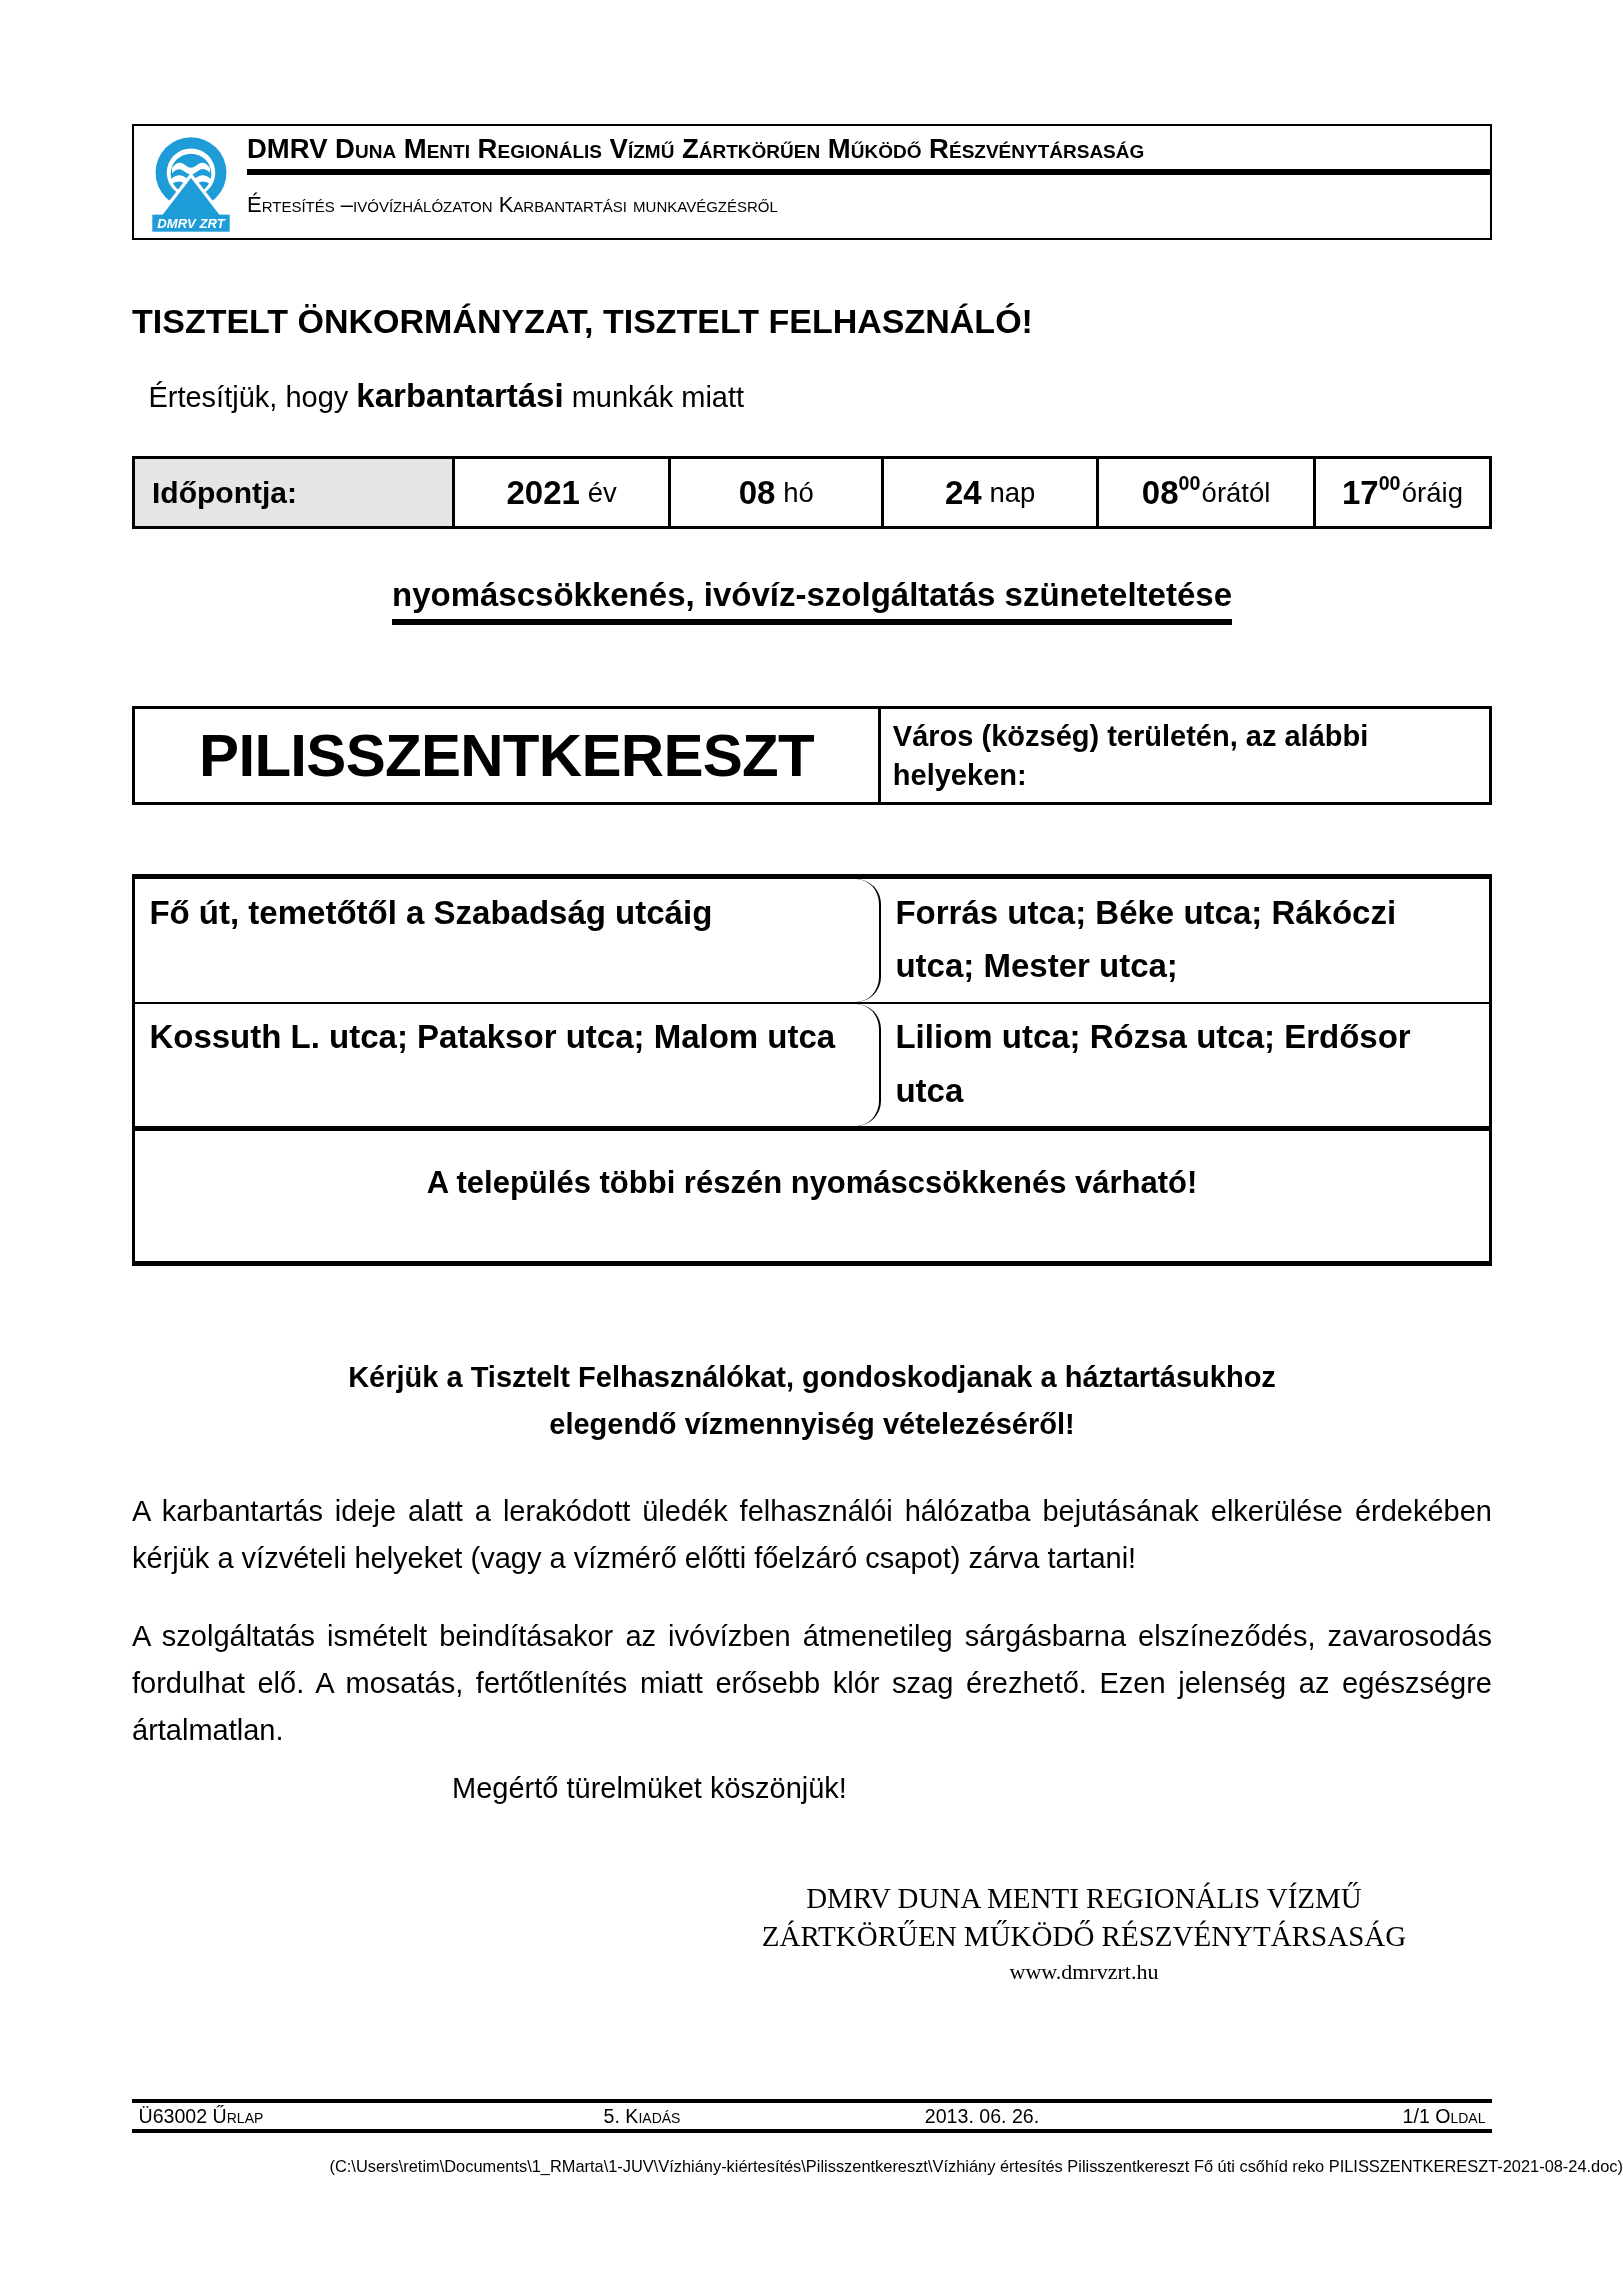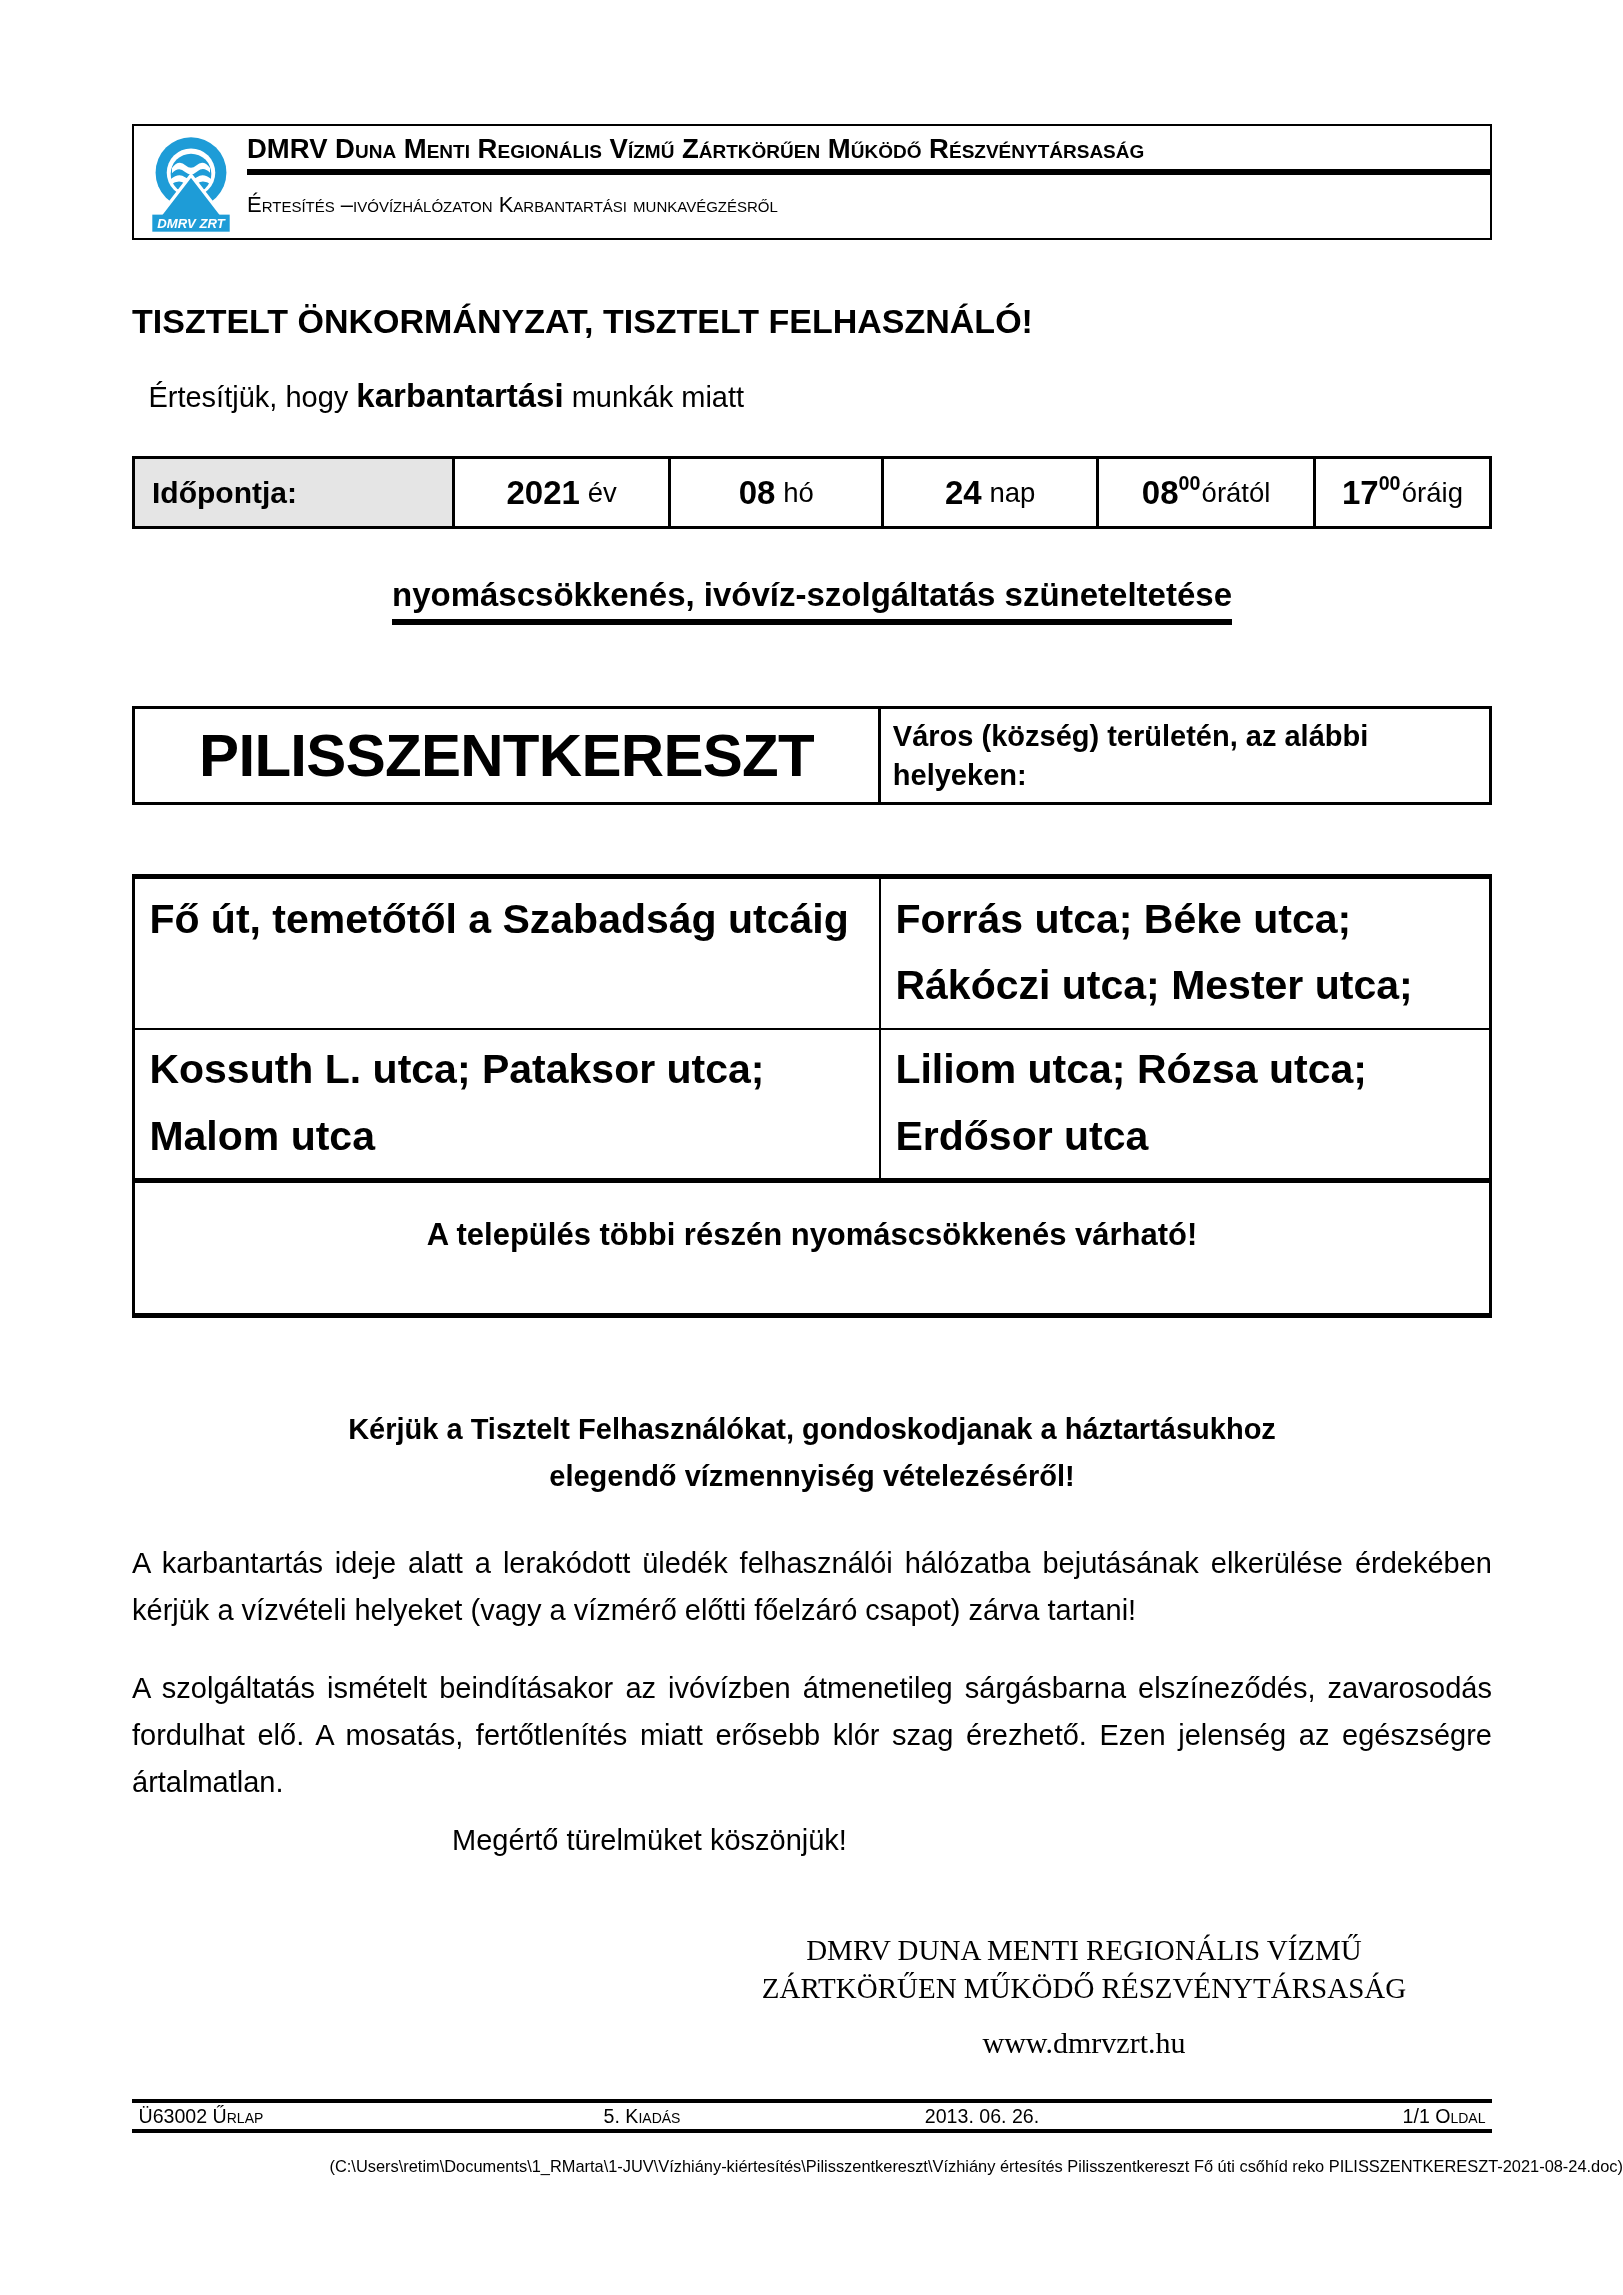--- a/index.html
+++ b/index.html
@@ -69,38 +69,38 @@
   .city-name{font-weight:700;font-size:60px;letter-spacing:-0.7px;white-space:nowrap;}
   .city-note{flex:1;display:flex;align-items:center;padding:3.9px 11.8px;font-weight:700;font-size:29px;line-height:1.35;}
 
   
   .streets{margin-top:69px;border:3.3px solid #000;border-top-width:5.2px;border-bottom-width:5.2px;box-sizing:border-box;}
   .street-row{display:flex;}
   .street-row.r1{border-bottom:2.6px solid #000;}
   .street-row.r2{border-bottom:5.2px solid #000;}
   .street-cell{
     width:55.1%;box-sizing:border-box;border-right:2.6px solid #000;
-    padding:6.5px 13px 9.2px 14.4px;font-weight:700;font-size:41px;line-height:1.62;min-height:93px;
+    padding:6.5px 13px 9.2px 14.4px;font-weight:700;font-size:33px;line-height:1.62;min-height:93px;border-radius:25px;
   }
   .street-cell.right{flex:1;border-right:none;}
   .streets-note{
     text-align:center;font-weight:700;font-size:31px;
     padding:34px 13px 60px 13px;
   }
 
   
   .request{margin-top:88px;text-align:center;font-weight:700;font-size:29px;line-height:1.6;}
   .para{margin-top:41px;font-size:29px;line-height:1.62;text-align:justify;}
   .para.p2{margin-top:31px;}
   .thanks{margin-top:18.3px;margin-left:320px;font-size:29px;}
 
   
   .signature{margin-top:75px;margin-left:46%;width:48%;text-align:center;font-family:Liberation Serif, serif;}
   .signature .sig-line{font-size:29px;line-height:1.3;}
-  .signature .sig-web{font-size:30px;margin-top:19px;}
+  .signature .sig-web{font-size:22px;margin-top:3px;}
 
   
   .footer-bar{
     position:absolute;left:132px;top:2099px;width:1360px;box-sizing:border-box;
     border-top:4.6px solid #000;border-bottom:4.6px solid #000;
     display:flex;align-items:center;height:34px;
     font-size:19.6px;font-variant:small-caps;
   }
   .footer-bar .fcell{width:25%;box-sizing:border-box;}
   .fcell.f1{text-align:left;padding-left:6.5px;}

